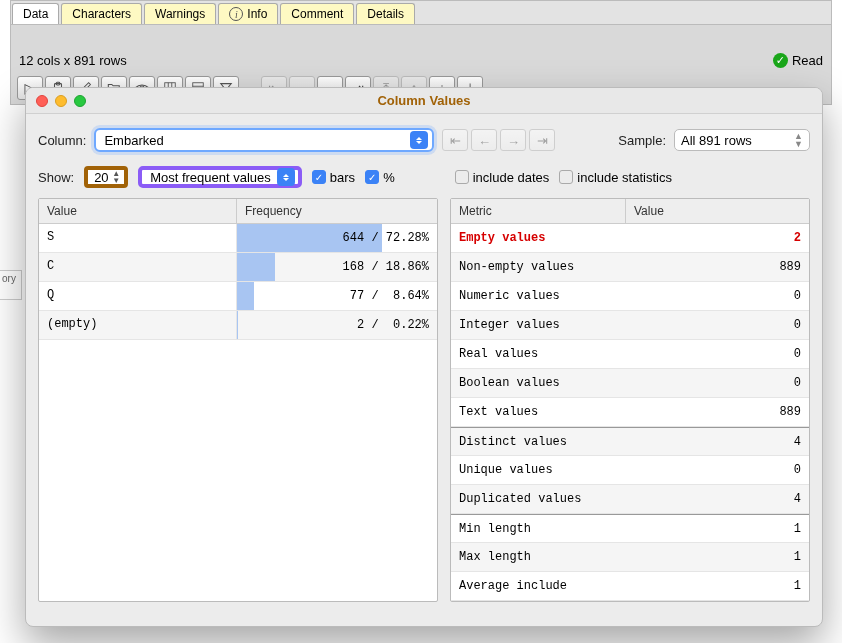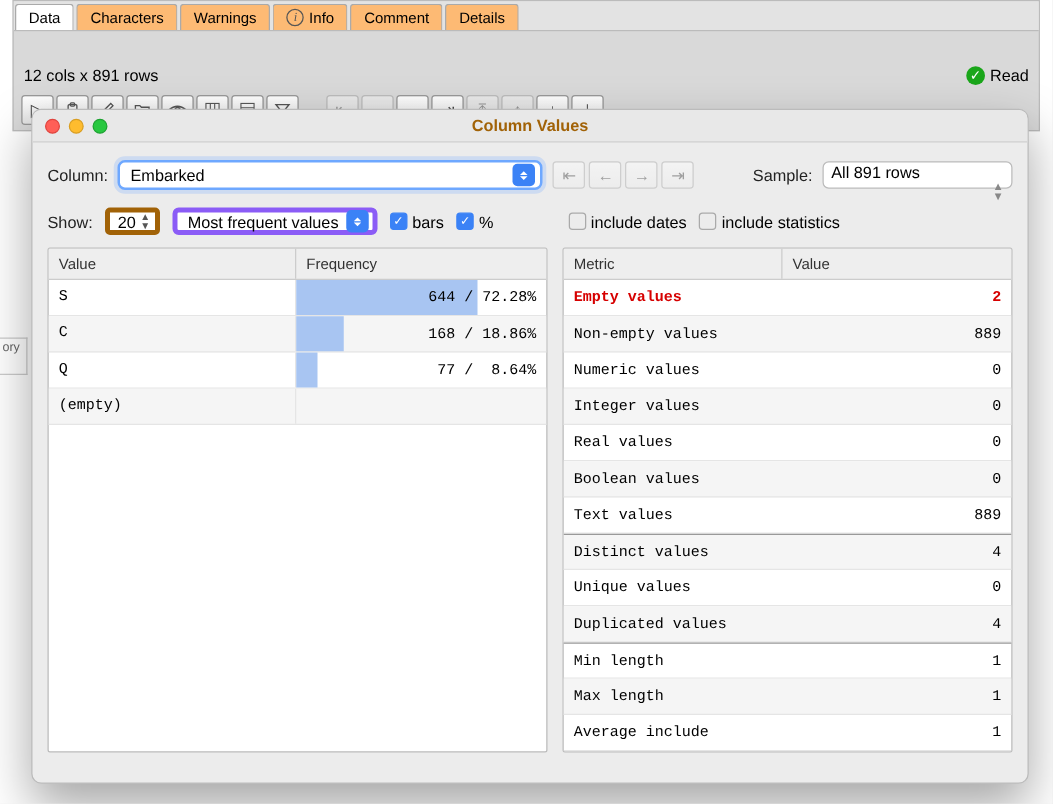--- a/index.html
+++ b/index.html
@@ -1,19 +1,19 @@
 <!DOCTYPE html>
 <html><head>
 <meta charset="utf-8">
 <style>
 * { box-sizing: border-box; margin: 0; padding: 0; }
 body { font-family: -apple-system, BlinkMacSystemFont, "Helvetica Neue", sans-serif; font-size: 13px; background: #fff; width: 842px; height: 643px; overflow: hidden; position: relative; }
 .bg-window { position: absolute; top: 0; left: 10px; right: 10px; background: #d9d9d9; border: 1px solid #bbb; }
 .tabs { display: flex; background: #e3e3e3; padding: 0; border-bottom: 1px solid #bbb; }
-.tab { padding: 3px 10px; border: 1px solid #aaa; border-bottom: none; margin: 2px 1px 0 1px; background: #fdba74; border-radius: 3px 3px 0 0; font-size: 12px; display: flex; align-items: center; gap: 4px; }
+.tab { padding: 3px 10px; border: 1px solid #aaa; border-bottom: none; margin: 2px 1px 0 1px; background: #fef9c3; border-radius: 3px 3px 0 0; font-size: 12px; display: flex; align-items: center; gap: 4px; }
 .tab.active { background: #fff; }
 .tab .iicon { width: 14px; height: 14px; border-radius: 50%; border: 1.5px solid #555; display: inline-flex; align-items: center; justify-content: center; font-family: Georgia, serif; font-style: italic; font-size: 10px; color: #555; }
 .status-row { display: flex; align-items: flex-end; padding: 4px 8px; font-size: 13px; font-weight: 400; margin-top: 24px; }
 .status-row .spacer { flex: 1; }
 .check-icon { width: 15px; height: 15px; border-radius: 50%; background: #1aa61a; color: #fff; display: inline-flex; align-items: center; justify-content: center; font-size: 11px; margin-right: 4px; }
 .toolbar { display: flex; gap: 2px; padding: 4px 6px; align-items: center; }
 .tbtn { width: 26px; height: 24px; border: 1px solid #999; background: linear-gradient(#fefefe,#e5e5e5); border-radius: 3px; display: inline-flex; align-items: center; justify-content: center; color: #444; font-size: 14px; }
 .tgap { width: 18px; }
 .disabled { opacity: 0.45; }
 
@@ -29,21 +29,21 @@
 .row1 { display: flex; align-items: center; padding: 14px 12px 8px 12px; gap: 8px; }
 .lbl { font-size: 13px; color: #222; }
 .select-wide { flex: 0 0 340px; height: 24px; border: 2px solid #6ea8ff; border-radius: 6px; background: #fff; display: flex; align-items: center; padding: 0 4px 0 8px; box-shadow: 0 0 0 3px rgba(110,168,255,0.25); }
 .select-wide .sel-text { flex: 1; }
 .sel-end { width: 18px; height: 18px; background: #3b82f6; border-radius: 4px; display: flex; flex-direction: column; align-items: center; justify-content: center; gap: 1px; }
 .sel-end::before, .sel-end::after { content: ""; width: 0; height: 0; border-left: 3px solid transparent; border-right: 3px solid transparent; }
 .sel-end::before { border-bottom: 3px solid #fff; }
 .sel-end::after { border-top: 3px solid #fff; }
 .navbtns { display: flex; gap: 3px; }
 .navb { width: 26px; height: 22px; border: 1px solid #aaa; background: linear-gradient(#fdfdfd,#eee); border-radius: 3px; display: flex; align-items: center; justify-content: center; color: #444; }
-.sample-sel { width: 152px; height: 22px; border: 1px solid #bbb; border-radius: 5px; background: #fff; display: flex; padding: 0 6px; font-size: 13px; flex-direction: column; }
+.sample-sel { width: 136px; height: 22px; border: 1px solid #bbb; border-radius: 5px; background: #fff; display: flex; align-items: center; padding: 0 6px; font-size: 13px; }
 .sample-sel .sel-ar { margin-left: auto; color: #888; font-size: 9px; line-height: 8px; display: flex; flex-direction: column; }
 
 .row2 { display: flex; align-items: center; padding: 6px 12px 10px 12px; gap: 10px; font-size: 13px; }
 .spin { width: 44px; height: 22px; border: 4px solid #a16207; border-radius: 4px; background: #fff; display: flex; align-items: center; padding: 0 4px 0 6px; }
 .spin .spv { flex: 1; }
 .spin .sp-ar { display: flex; flex-direction: column; font-size: 8px; line-height: 7px; color: #555; }
 .bluebox { display: flex; align-items: center; height: 22px; border: 4px solid #8b5cf6; border-radius: 5px; padding: 0 3px 0 8px; background: #fff; gap: 6px; }
 .chk { width: 14px; height: 14px; border-radius: 3px; border: 1px solid #aaa; display: inline-flex; align-items: center; justify-content: center; font-size: 10px; color: #fff; }
 .chk.on { background: #3b82f6; border-color: #3b82f6; }
 .chkwrap { display: inline-flex; align-items: center; gap: 4px; }
@@ -249,20 +249,24 @@
           </div>
           <div class="trow">
             <div class="c1">Q</div>
             <div class="c2">
               <div class="bar" style="width: 8.64%;"></div>
               <div class="freq-text"> 77 /  8.64%</div>
             </div>
           </div>
           <div class="trow alt">
             <div class="c1">(empty)</div>
+            <div class="c2">
+              <div class="bar" style="width: 0.22%;"></div>
+              <div class="freq-text">  2 /  0.22%</div>
+            </div>
           </div>
         </div>
     </div>
     <div class="panel right">
       <div class="th-row">
         <div class="th">Metric</div>
         <div class="th">Value</div>
       </div>
       <div id="metrics-body">
           <div class="mrow red">

